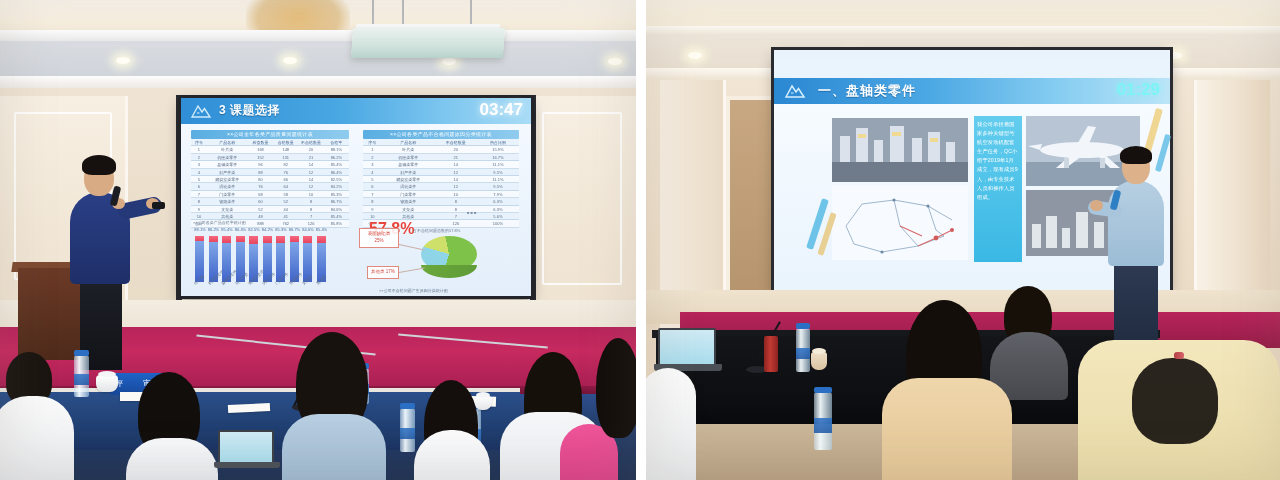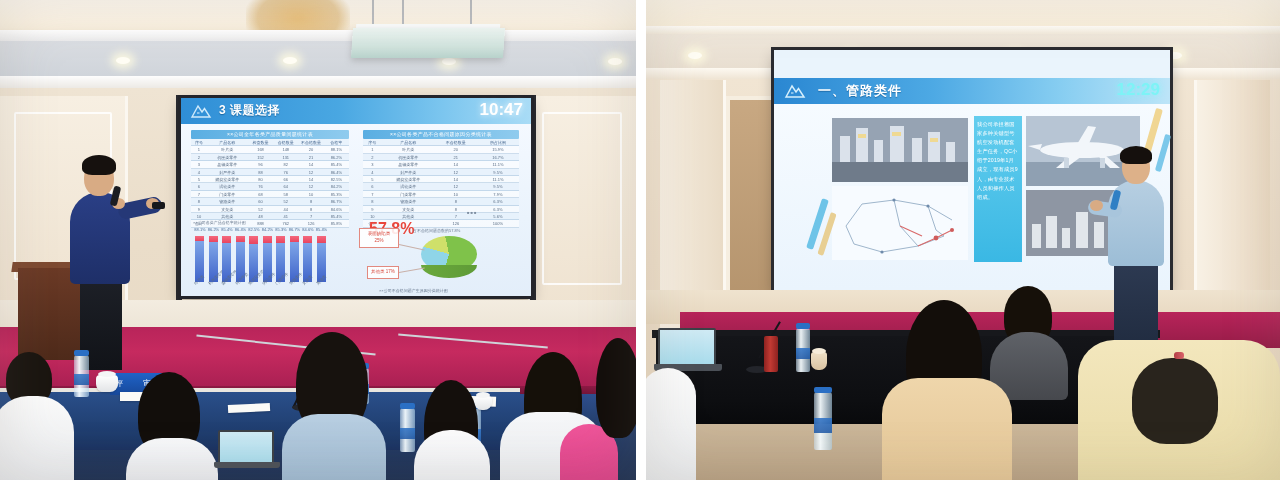--- a/index.html
+++ b/index.html
@@ -277,21 +277,21 @@
     <div class="screen-l-frameL"></div>
     <div class="screen-l-frameR"></div>
     <div class="screen-l">
 
       <div class="sl-titlebar"></div>
       <svg class="sl-logo" viewBox="0 0 22 16">
         <path d="M2 14 L8 3 L12 9 L14.5 5.5 L20 14 Z" fill="none" stroke="#cfeafb" stroke-width="1.4"></path>
         <path d="M7 10 L9.5 10" stroke="#cfeafb" stroke-width="1.1"></path>
       </svg>
       <div class="sl-title">3 课题选择</div>
-      <div class="sl-timer">10:47</div>
+      <div class="sl-timer">03:47</div>
 
       <div class="sl-body">
 
         <div class="tbl" style="left:10px;top:6px;width:158px;">
           <div class="tbl-head">
             <span>××公司全年各类产品质量问题统计表</span>
           </div>
           <div id="t1head" class="tbl-row">
               <div class="tbl-cell" style="width: 10%; color: rgb(65, 99, 140);">序号</div>
               <div class="tbl-cell" style="width: 26%; color: rgb(65, 99, 140);">产品名称</div>
@@ -654,22 +654,22 @@
     <div class="r-doorframe"></div>
     <div class="r-colR"></div>
 
     <div class="screen-r">
       <div class="sr-body"></div>
       <div class="sr-titlebar"></div>
       <svg class="sr-logo" viewBox="0 0 22 16">
         <path d="M2 14 L8 3 L12 9 L14.5 5.5 L20 14 Z" fill="none" stroke="#d6effc" stroke-width="1.5"></path>
         <path d="M7 10 L9.5 10" stroke="#d6effc" stroke-width="1.1"></path>
       </svg>
-      <div class="sr-title">一、管路类件</div>
-      <div class="sr-timer">12:29</div>
+      <div class="sr-title">一、盘轴类零件</div>
+      <div class="sr-timer">01:29</div>
 
       <div class="ph ph-factory" style="left:58px;top:68px;width:136px;height:64px;">
         <svg viewBox="0 0 136 64" width="136" height="64">
           <rect x="0" y="0" width="136" height="64" fill="#96a3b3"></rect>
           <path d="M0 44 H136 V64 H0Z" fill="#6f7b8a"></path>
           <g fill="#e8eef5" opacity=".85">
             <rect x="8" y="18" width="10" height="26"></rect>
               <rect x="24" y="10" width="12" height="34"></rect>
             <rect x="42" y="22" width="9" height="22"></rect>
               <rect x="58" y="8" width="14" height="36"></rect>

